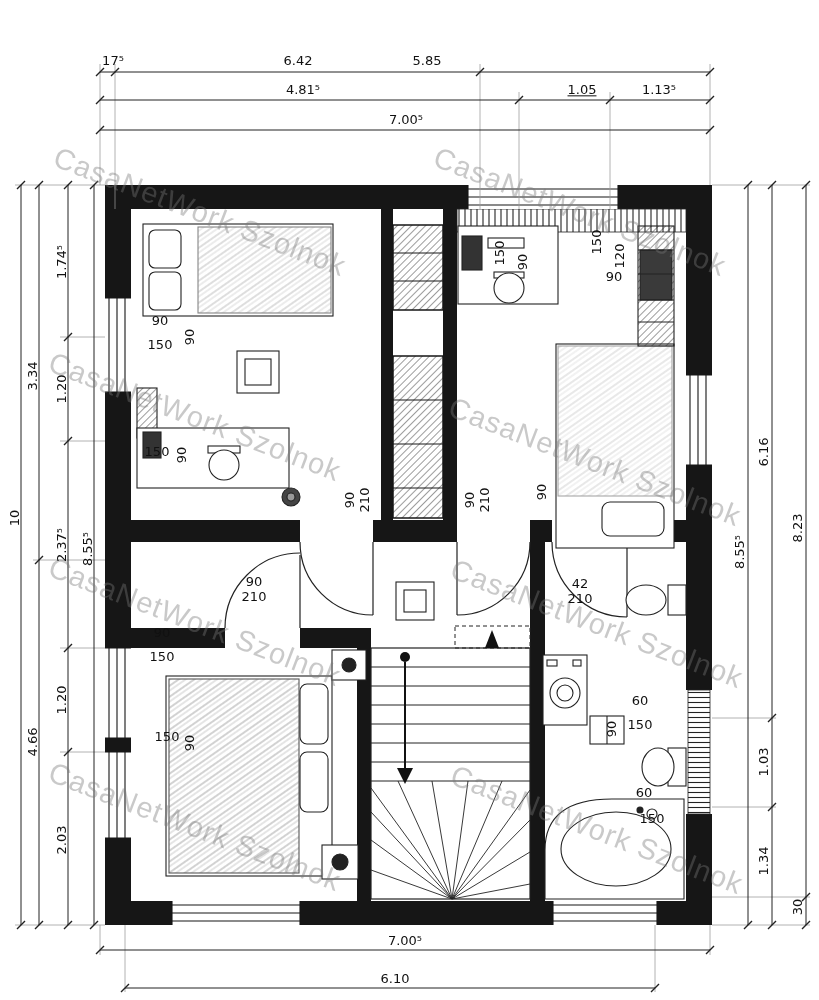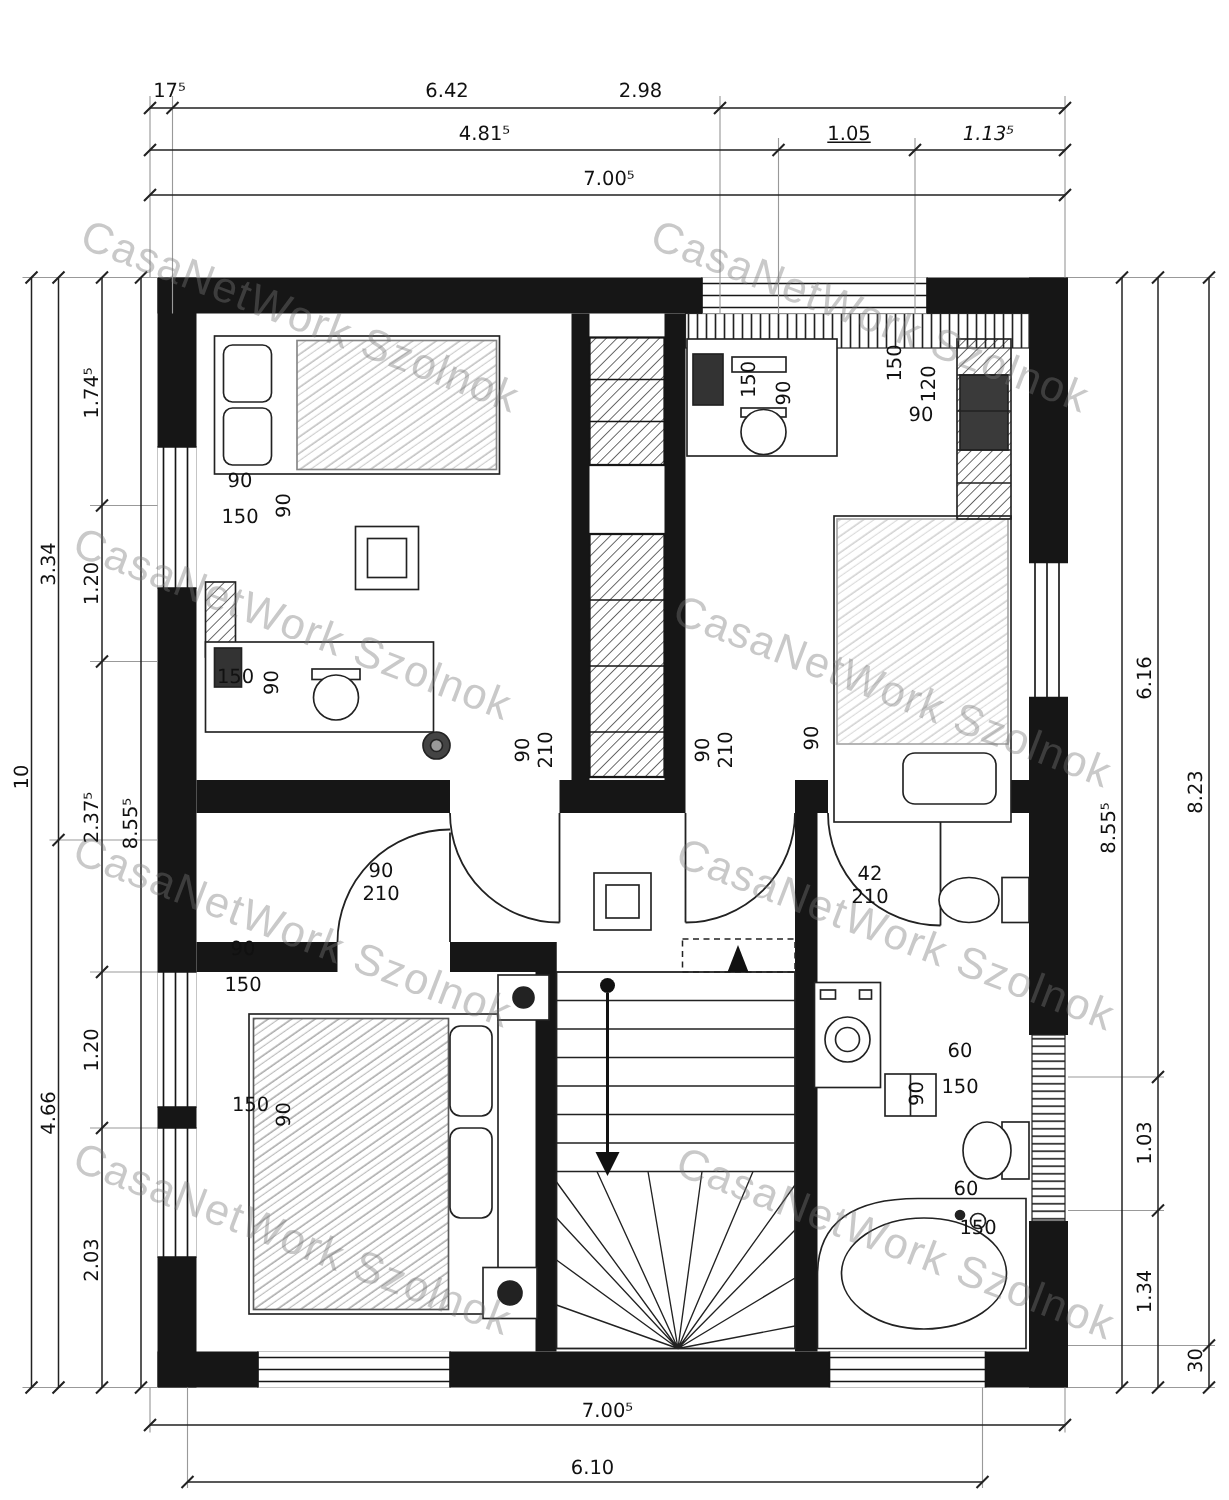--- a/index.html
+++ b/index.html
@@ -246,24 +246,24 @@
       <div class="wm" style="left: 50px; top: 345px; color: rgba(120, 120, 120, 0.4); font-size: 29px; transform: rotate(21deg);">CasaNetWork Szolnok</div>
       <div class="wm" style="left: 450px; top: 390px; color: rgba(120, 120, 120, 0.4); font-size: 29px; transform: rotate(21deg);">CasaNetWork Szolnok</div>
       <div class="wm" style="left: 50px; top: 550px; color: rgba(120, 120, 120, 0.4); font-size: 29px; transform: rotate(21deg);">CasaNetWork Szolnok</div>
       <div class="wm" style="left: 452px; top: 552px; color: rgba(120, 120, 120, 0.4); font-size: 29px; transform: rotate(21deg);">CasaNetWork Szolnok</div>
       <div class="wm" style="left: 50px; top: 755px; color: rgba(120, 120, 120, 0.4); font-size: 29px; transform: rotate(21deg);">CasaNetWork Szolnok</div>
       <div class="wm" style="left: 452px; top: 758px; color: rgba(120, 120, 120, 0.4); font-size: 29px; transform: rotate(21deg);">CasaNetWork Szolnok</div>
     </div>
   <div id="labels">
       <div class="lbl" style="left: 113px; top: 61px;">17⁵</div>
       <div class="lbl" style="left: 298px; top: 61px;">6.42</div>
-      <div class="lbl" style="left: 427px; top: 61px;">2.98</div>
-      <div class="lbl" style="left: 303px; top: 90px; margin-left: 20px;">4.81⁵</div>
-      <div class="lbl" style="left: 566px; top: 90px; text-decoration: underline;">1.05</div>
-      <div class="lbl" style="left: 659px; top: 90px; font-style: italic;">1.13⁵</div>
+      <div class="lbl" style="left: 427px; top: 61px;">5.85</div>
+      <div class="lbl" style="left: 303px; top: 90px;">4.81⁵</div>
+      <div class="lbl" style="left: 582px; top: 90px; text-decoration: underline;">1.05</div>
+      <div class="lbl" style="left: 659px; top: 90px;">1.13⁵</div>
       <div class="lbl" style="left: 406px; top: 120px;">7.00⁵</div>
       <div class="lbl rot" style="left: 62px; top: 262px;">1.74⁵</div>
       <div class="lbl rot" style="left: 33px; top: 376px;">3.34</div>
       <div class="lbl rot" style="left: 62px; top: 389px;">1.20</div>
       <div class="lbl rot" style="left: 15px; top: 518px;">10</div>
       <div class="lbl rot" style="left: 62px; top: 545px;">2.37⁵</div>
       <div class="lbl rot" style="left: 88px; top: 549px;">8.55⁵</div>
       <div class="lbl rot" style="left: 62px; top: 700px;">1.20</div>
       <div class="lbl rot" style="left: 33px; top: 742px;">4.66</div>
       <div class="lbl rot" style="left: 62px; top: 840px;">2.03</div>

